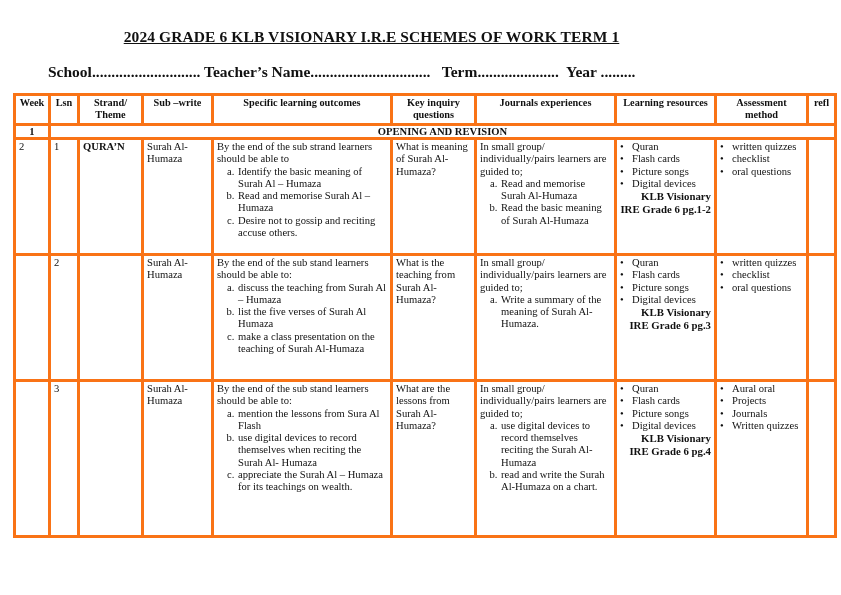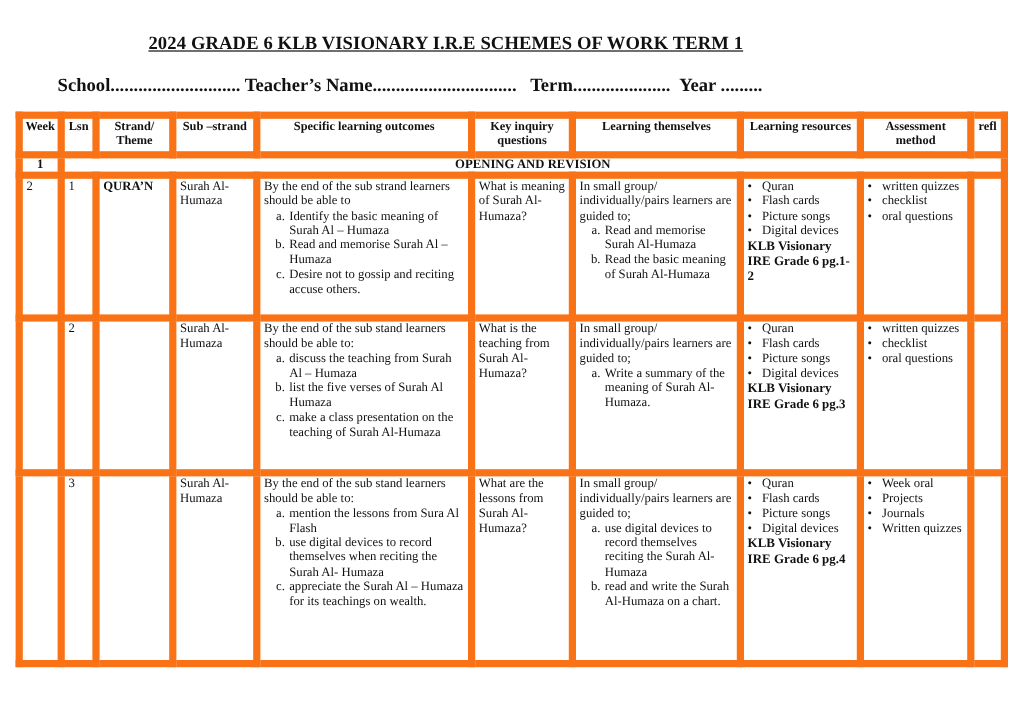--- a/index.html
+++ b/index.html
@@ -1,30 +1,30 @@
 <!DOCTYPE html>
 <html><head>
 <meta charset="utf-8">
 <style>
   html, body { margin:0; padding:0; background:#ffffff; }
   body { width:841px; height:595px; position:relative; overflow:hidden; font-family:"Liberation Serif", serif; color:#111; }
   .title { position:absolute; left:0; width:743px; top:28px; text-align:center; font-weight:bold; font-size:15.5px; text-decoration:underline; letter-spacing:0.1px; }
   .meta { position:absolute; left:48px; top:63px; font-weight:bold; font-size:15.5px; white-space:pre; }
   table { position:absolute; left:13px; top:93px; border-collapse:collapse; table-layout:fixed; width:821px; font-size:10.6px; line-height:12.3px; }
-  td, th { border:6px solid #f97316; vertical-align:top; padding:1px 3px; }
+  td, th { border:3px solid #f97316; vertical-align:top; padding:1px 3px; }
   th { font-weight:bold; text-align:center; font-size:10.3px; line-height:11.5px; padding:1px 2px; height:25px; }
   .row-open td { height:11px; padding:0 2px; line-height:11px; }
   .c { text-align:center; font-weight:bold; }
   .bold { font-weight:bold; }
   ol { margin:0; padding-left:20px; list-style-type:lower-alpha; }
   ol li { padding-left:1px; }
   ul { margin:0; padding-left:9px; list-style:none; }
   ul li { position:relative; padding-left:3px; }
   ul li::before { content:"•"; position:absolute; left:-9px; }
-  .res-ref { font-weight:bold; font-size:10.8px; line-height:12.5px; }
+  .res-ref { font-weight:bold; font-size:10.8px; line-height:12.5px;text-align:right; }
   .r1 td { height:111px; }
   .r2 td { height:121px; }
   .r3 td { height:151px; }
 </style>
 </head>
 <body>
 
 <div class="title">2024 GRADE 6 KLB VISIONARY I.R.E SCHEMES OF WORK TERM 1</div>
 <div class="meta">School............................ Teacher’s Name...............................   Term.....................  Year .........</div>
 
@@ -39,24 +39,24 @@
       <col style="width:140px">
       <col style="width:100px">
     <col style="width:92px">
       <col style="width:28px">
   </colgroup>
   <thead>
     <tr>
       <th>Week</th>
       <th>Lsn</th>
       <th>Strand/ Theme</th>
-      <th>Sub –strand</th>
+      <th>Sub –write</th>
       <th>Specific learning outcomes</th>
       <th>Key inquiry questions</th>
-      <th>Learning themselves</th>
+      <th>Journals experiences</th>
       <th>Learning resources</th>
       <th>Assessment method</th>
       <th>refl</th>
     </tr>
   </thead>
   <tbody>
     <tr class="row-open">
       <td class="c">1</td>
       <td class="c" colspan="9">OPENING AND REVISION</td>
     </tr>
@@ -165,21 +165,21 @@
         <ul>
           <li>Quran</li>
           <li>Flash cards</li>
           <li>Picture songs</li>
           <li>Digital devices</li>
         </ul>
         <div class="res-ref">KLB Visionary IRE Grade 6 pg.4</div>
       </td>
       <td>
         <ul>
-          <li>Week oral</li>
+          <li>Aural oral</li>
           <li>Projects</li>
           <li>Journals</li>
           <li>Written quizzes</li>
         </ul>
       </td>
       <td></td>
     </tr>
   </tbody>
 </table>
 

